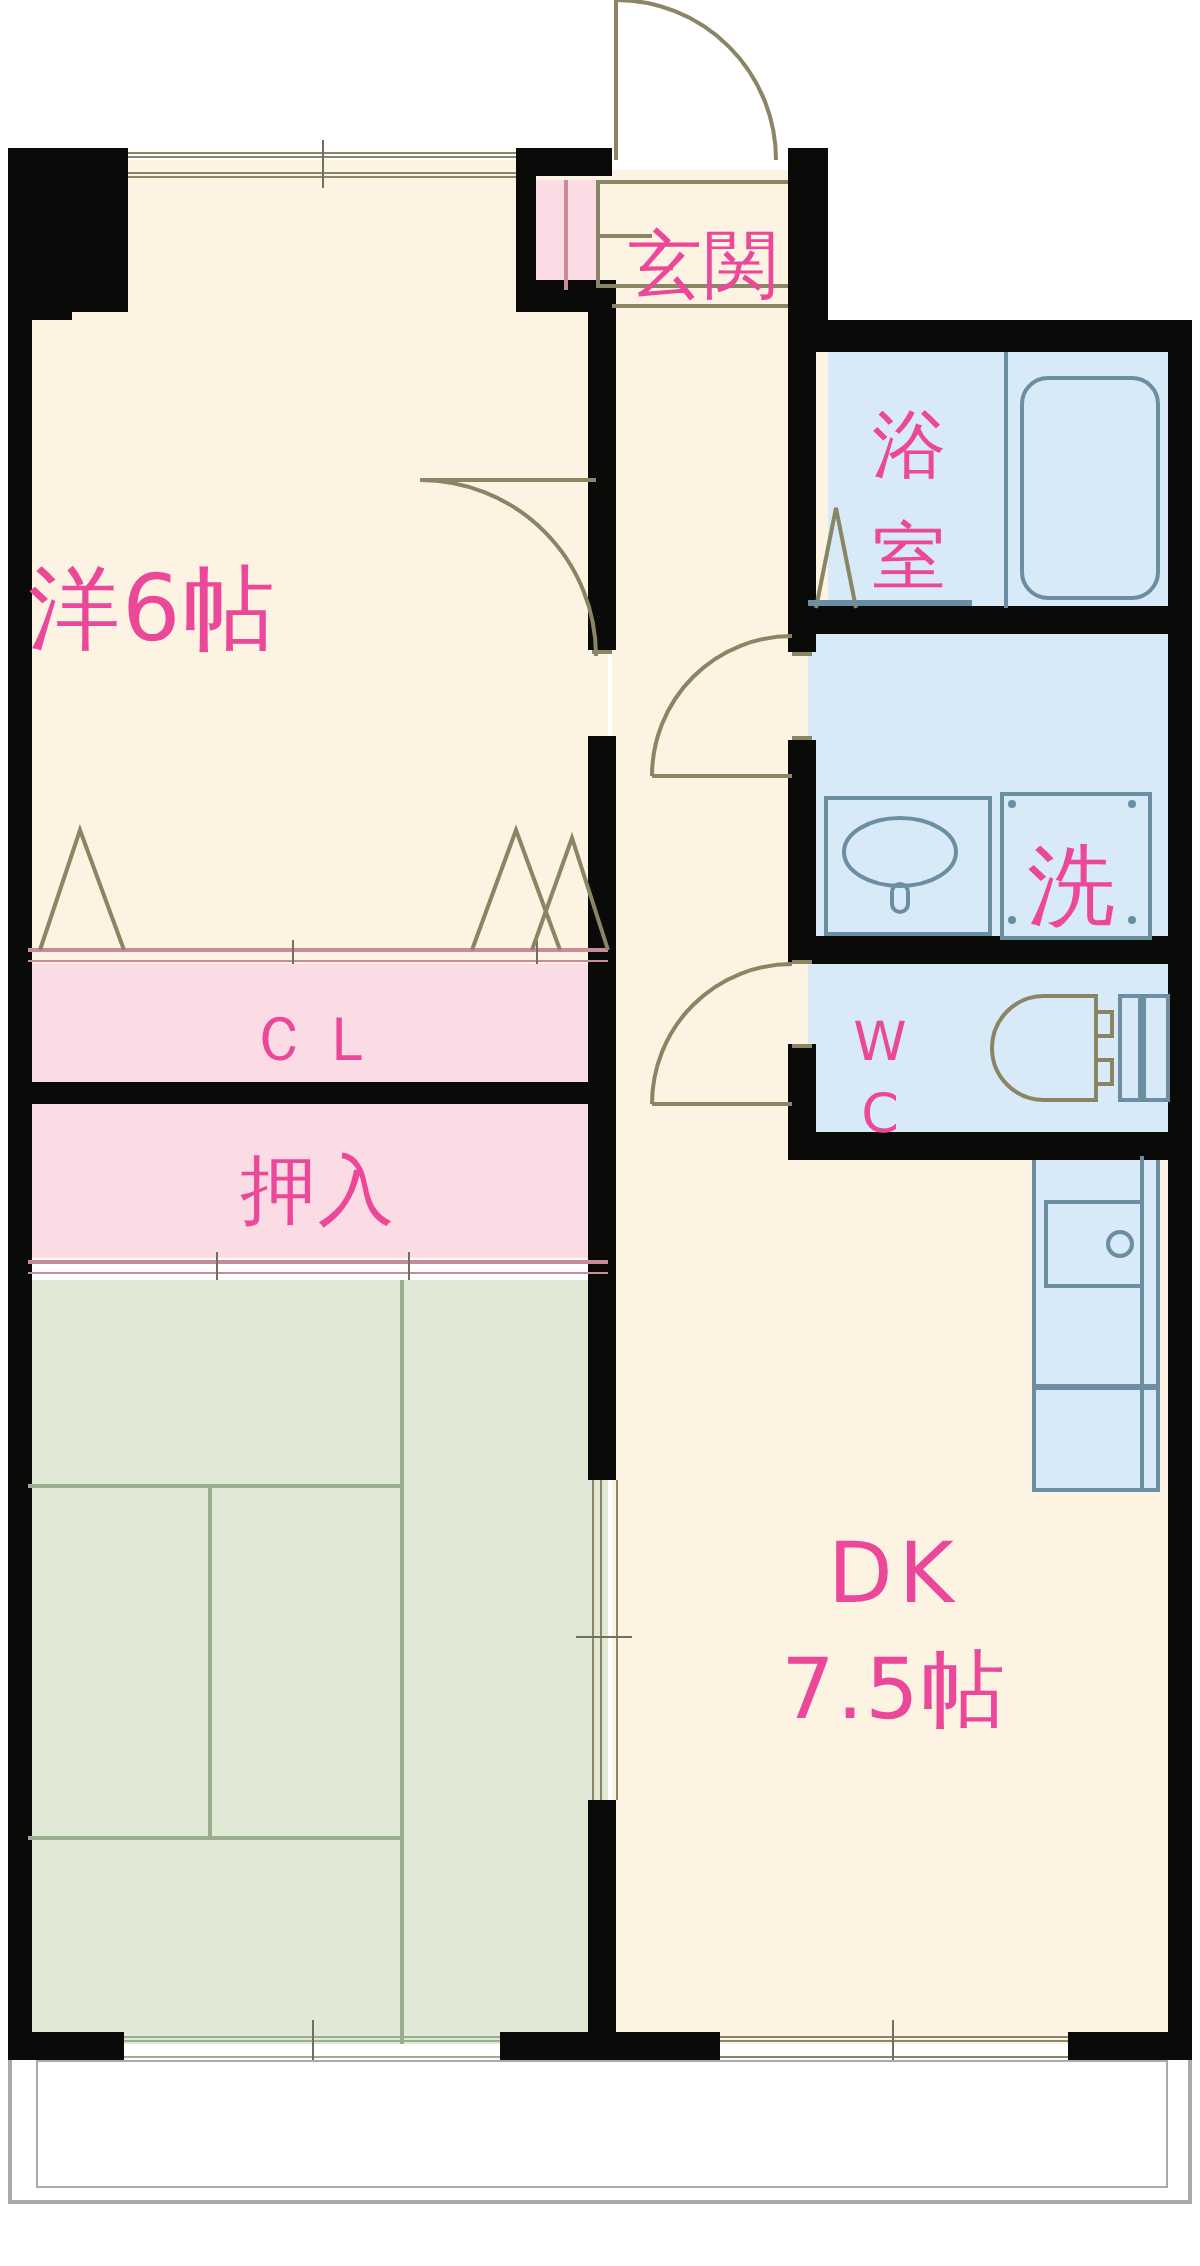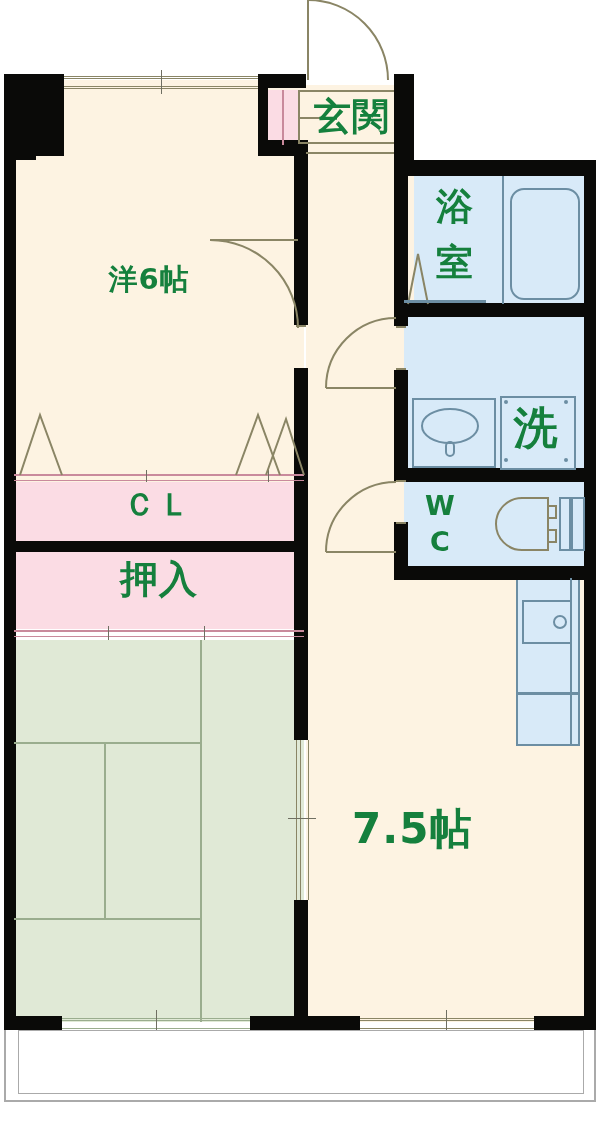--- a/index.html
+++ b/index.html
@@ -31,25 +31,26 @@
 
   
   .line { position: absolute; background: #6f6f62; }
   .line-olive { position: absolute; background: #8a8565; }
   .line-blue  { position: absolute; background: #6c8ea3; }
   .line-pink  { position: absolute; background: #c98a9c; }
 
   
   .lbl {
     position: absolute;
-    color: #15803d;
-    font-weight: 700;
+    color: #ec4899;
+    font-weight: 400;
     white-space: nowrap;
     line-height: 1;
     font-family: "DejaVu Sans", sans-serif;
+    margin-top: 16px;
   }
   .lbl-cjk { font-family: "DejaVu Sans", sans-serif; letter-spacing: 1px; }
 
   
   .fixture { position: absolute; border: 2px solid #6c8ea3; background: #D8EAF8; }
   .fixture-sq { position: absolute; border: 2px solid #6c8ea3; background: #D8EAF8; }
 
   
   svg.arc { position: absolute; overflow: visible; }
   .arcpath { fill: none; stroke: #8a8565; stroke-width: 2; }
@@ -254,28 +255,29 @@
   <div class="line-olive" style="left:298px; top:90px; width:96px; height:2px;"></div>
   <div class="line-olive" style="left:298px; top:142px; width:96px; height:2px;"></div>
   <div class="line-olive" style="left:306px; top:152px; width:88px; height:2px;"></div>
   <div class="line-olive" style="left:298px; top:90px; width:2px; height:54px;"></div>
 
   <div class="balcony-edge" style="left:18px; top:1030px; width:564px; height:62px;"></div>
   <div class="line" style="left:4px; top:1100px; width:592px; height:2px; background:#aaaaaa;"></div>
   <div class="line" style="left:4px; top:1030px; width:2px; height:72px; background:#aaaaaa;"></div>
   <div class="line" style="left:594px; top:1030px; width:2px; height:72px; background:#aaaaaa;"></div>
 
-  <div class="lbl lbl-cjk" style="left:14px; top:265px; width:270px; text-align:center; font-size:29px;">洋6帖</div>
+  <div class="lbl lbl-cjk" style="left:14px; top:265px; width:270px; text-align:left; font-size:46px;">洋6帖</div>
 
   <div class="lbl lbl-cjk" style="left:14px; top:560px; width:290px; text-align:center; font-size:38px;">押入</div>
 
   <div class="lbl" style="left:14px; top:489px; width:290px; text-align:center; font-size:31px; letter-spacing:4px;">ＣＬ</div>
 
 
-  <div class="lbl lbl-cjk" style="left:352px; top:808px; width:190px; font-size:42px;">7.5帖</div>
+  <div class="lbl" style="left:352px; top:750px; width:190px; text-align:center; font-size:42px; letter-spacing:3px;">DK</div>
+  <div class="lbl lbl-cjk" style="left:352px; top:808px; width:190px; text-align:center; font-size:42px;">7.5帖</div>
 
   <div class="lbl lbl-cjk" style="left:306px; top:98px; width:92px; text-align:center; font-size:37px;">玄関</div>
 
   <div class="lbl lbl-cjk" style="left:418px; top:188px; width:74px; text-align:center; font-size:37px;">浴</div>
   <div class="lbl lbl-cjk" style="left:418px; top:244px; width:74px; text-align:center; font-size:37px;">室</div>
 
 
   <div class="lbl" style="left:418px; top:492px; width:44px; text-align:center; font-size:27px;">W</div>
   <div class="lbl" style="left:418px; top:528px; width:44px; text-align:center; font-size:27px;">C</div>
 

